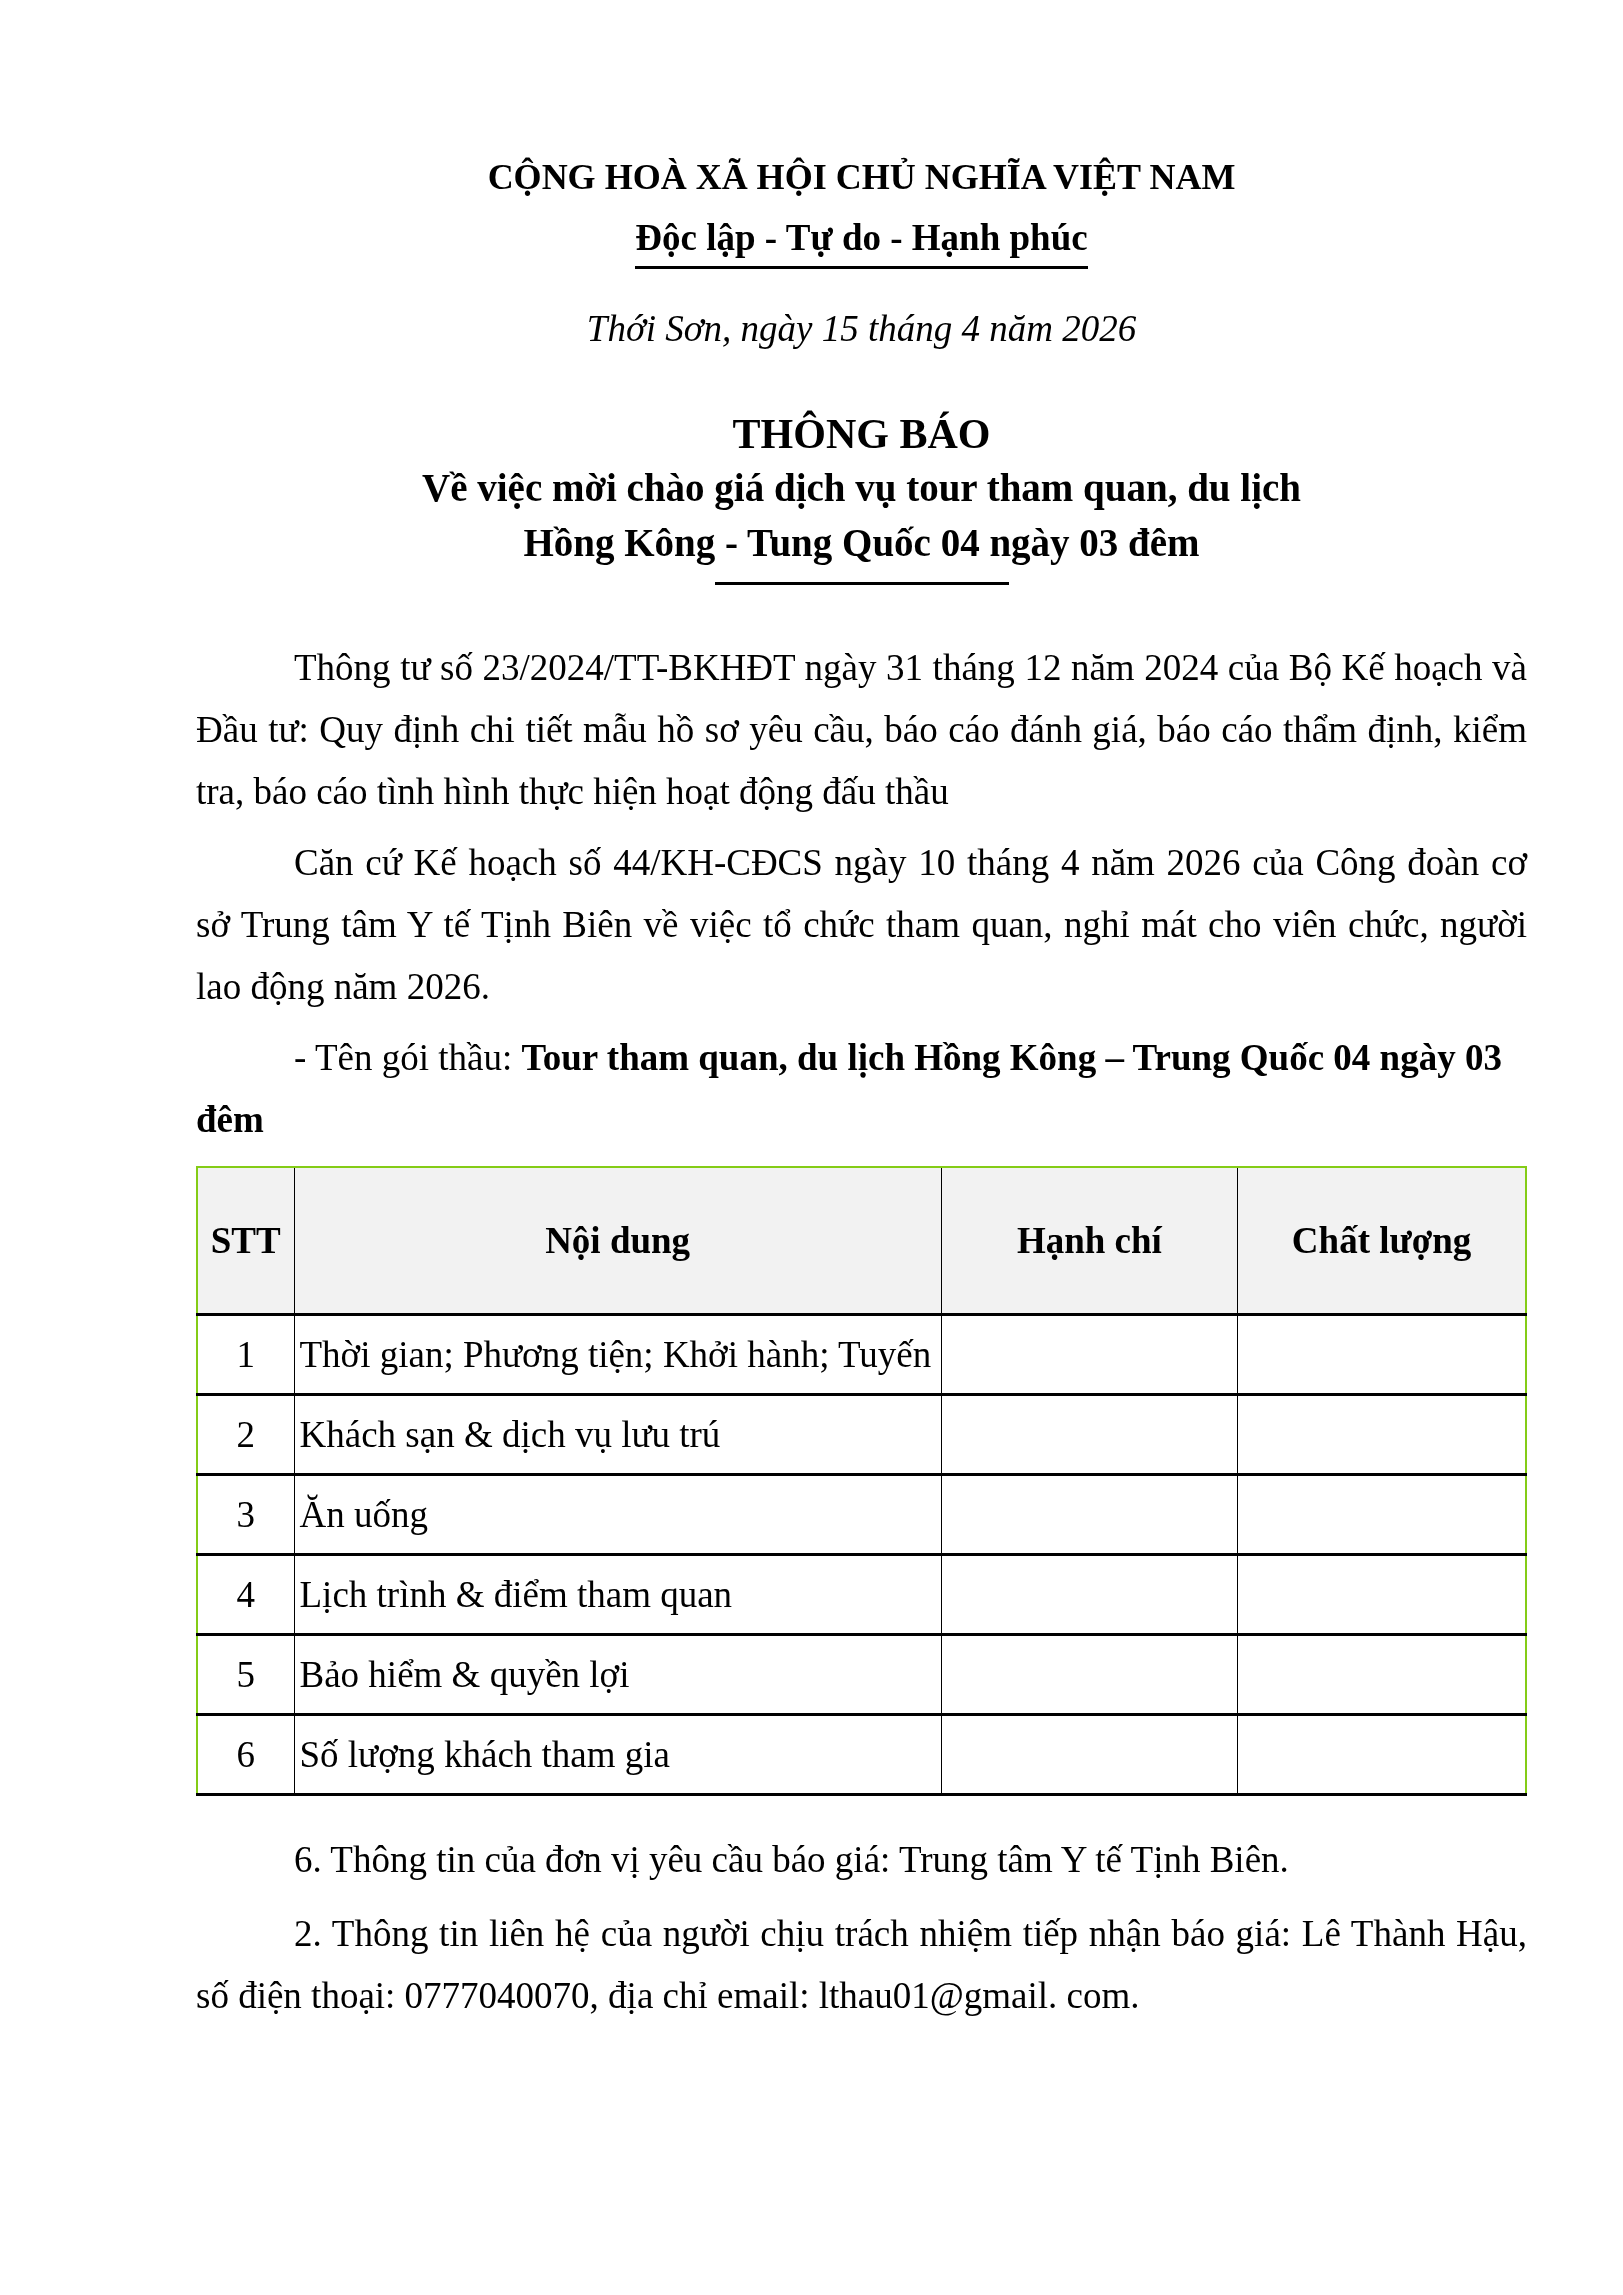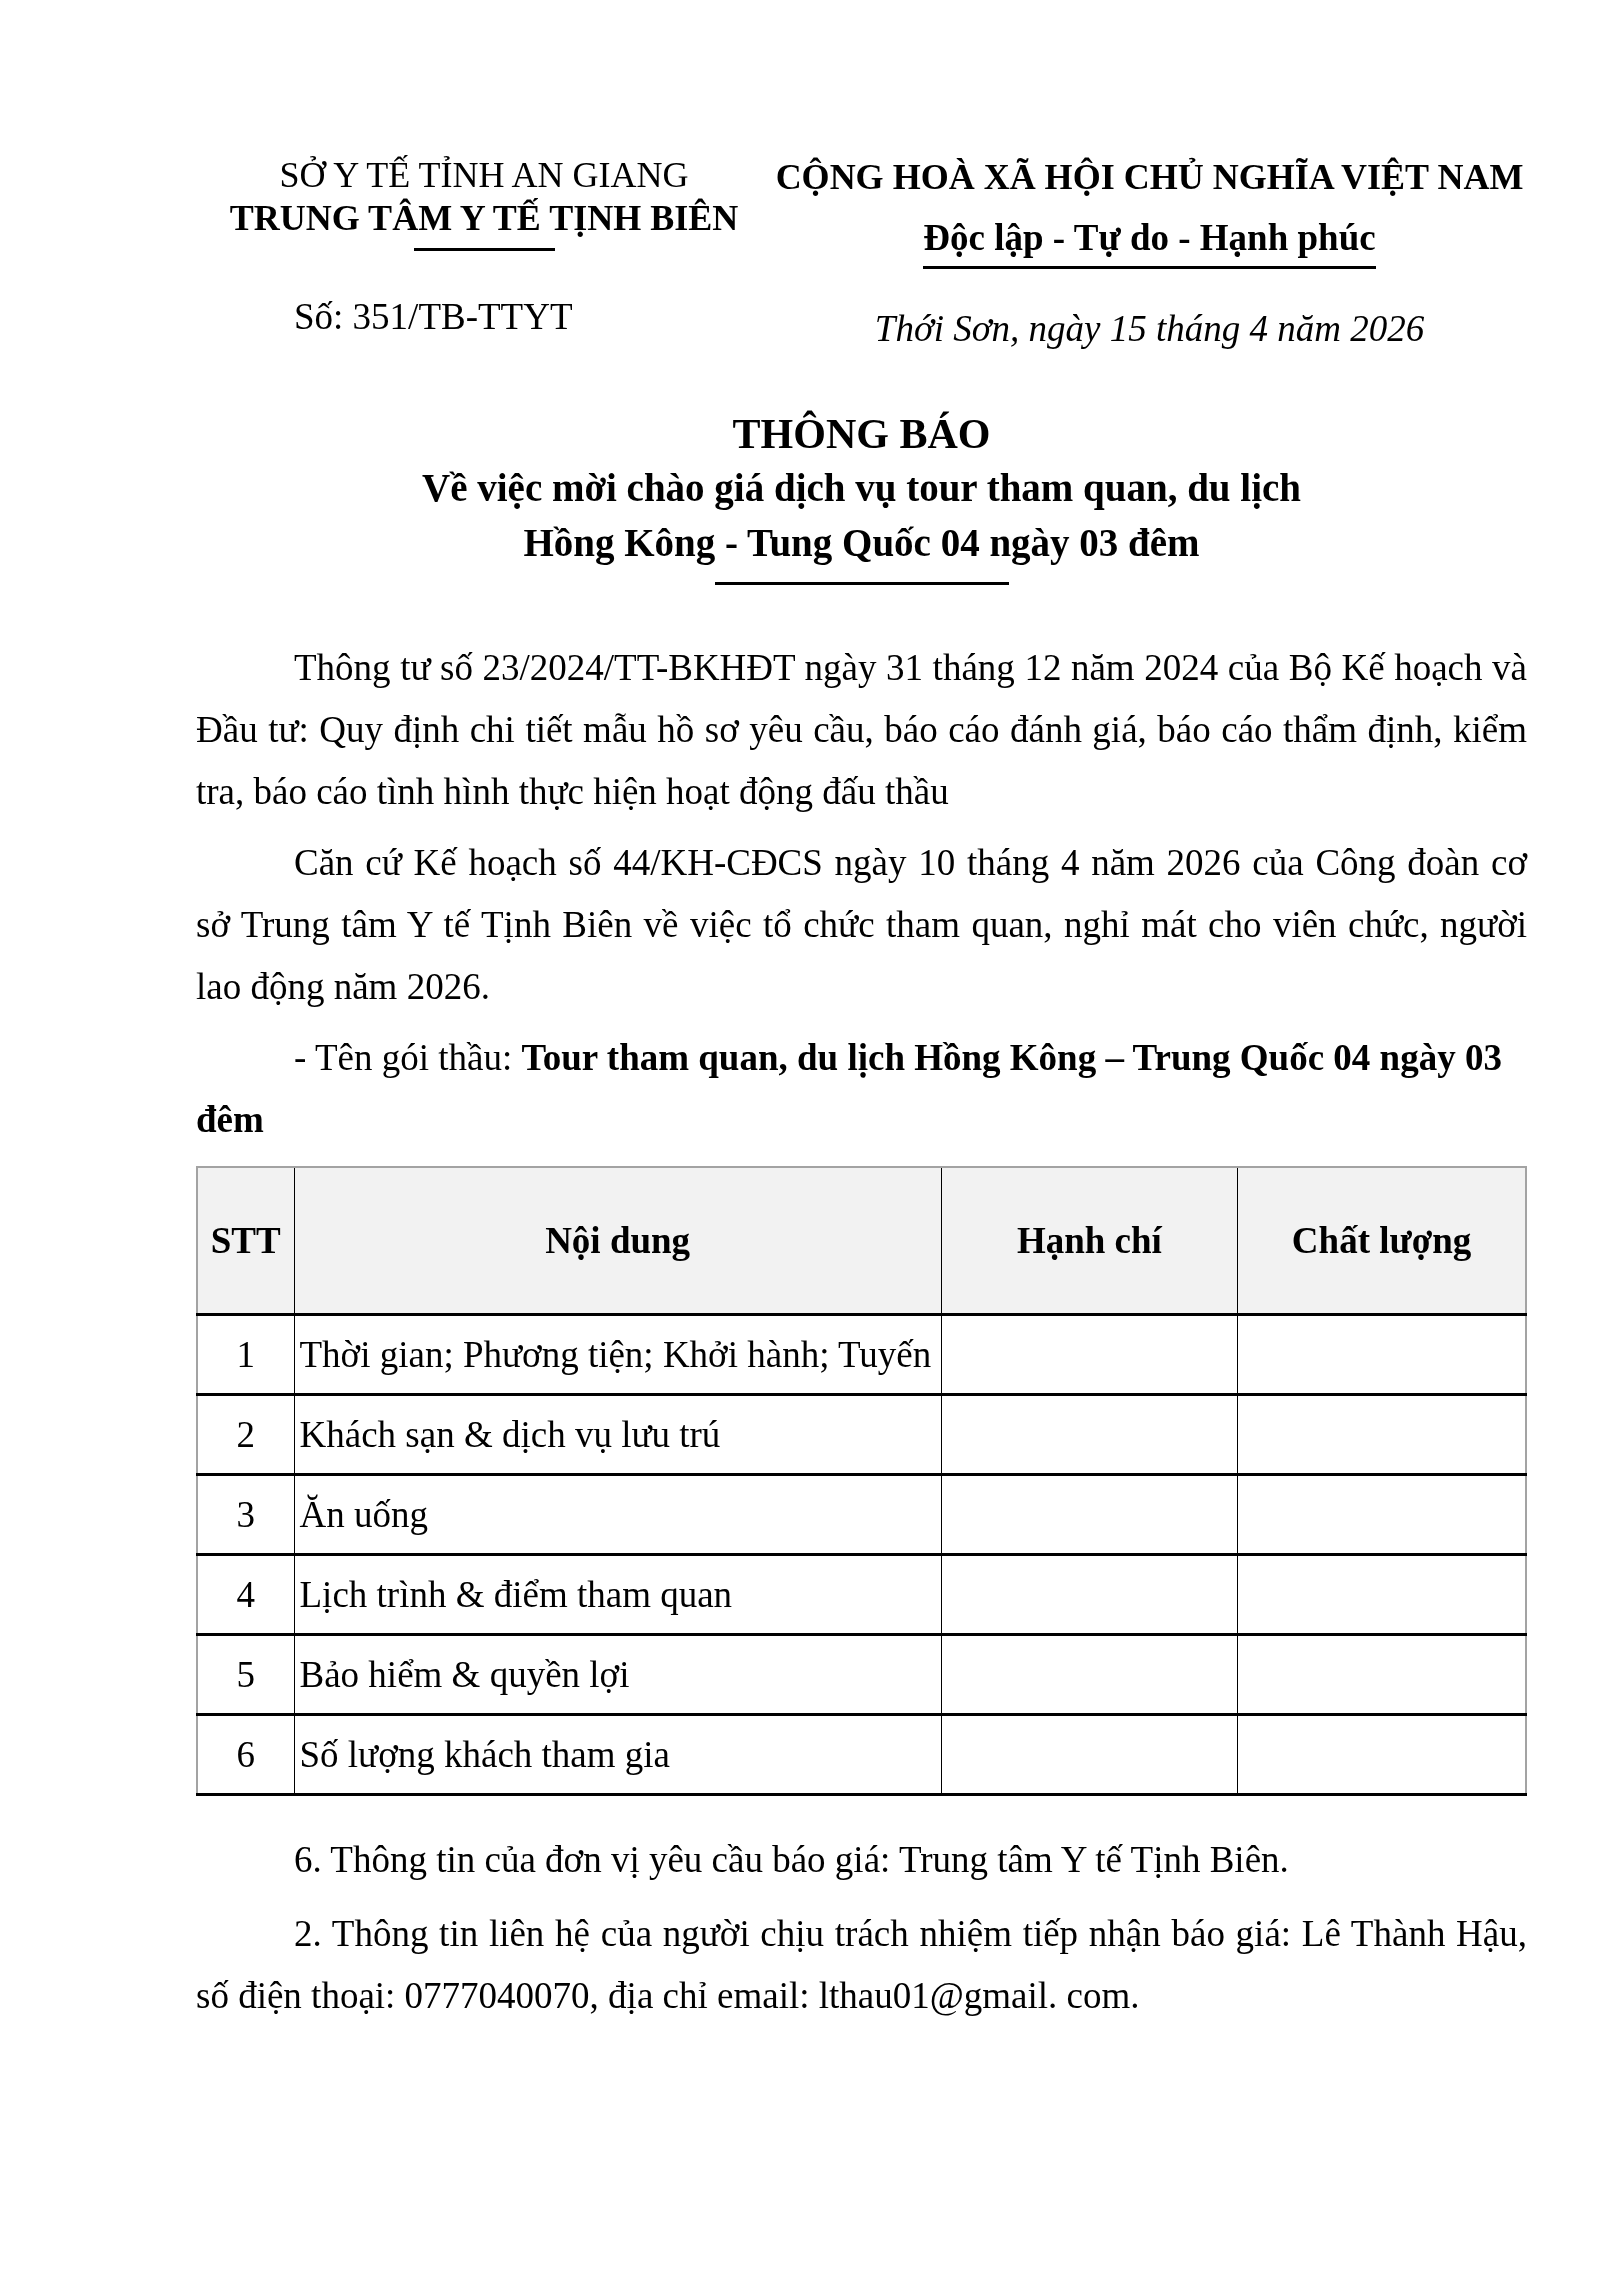--- a/index.html
+++ b/index.html
@@ -123,21 +123,21 @@
     margin: 0 0 14.4px 0;
   }
   .package-line .bold {
     font-weight: 700;
   }
 
   
   table.criteria {
     width: 100%;
     border-collapse: collapse;
-    border: 2px solid #a3a3a3;
+    border: 2px solid #84cc16;
     table-layout: fixed;
     margin: 11.8px 0 33px 0;
   }
   table.criteria th {
     background: #f2f2f2;
     font-size: 37px;
     font-weight: 700;
     height: 145px;
     text-align: center;
     vertical-align: middle;
@@ -166,26 +166,20 @@
   .notes p.doc-p {
     margin-bottom: 11.8px;
   }
 </style>
 </head>
 <body>
 
 <div class="page">
 
   <div class="nat-header">
-    <div class="nh-left">
-      <div class="nh-line1-left">SỞ Y TẾ TỈNH AN GIANG</div>
-      <div class="nh-line2-left">TRUNG TÂM Y TẾ TỊNH BIÊN</div>
-      <div class="nh-rule-left"></div>
-      <div class="doc-number">Số: 351/TB-TTYT</div>
-    </div>
     <div class="nh-right">
       <div class="nh-line1-right">CỘNG HOÀ XÃ HỘI CHỦ NGHĨA VIỆT NAM</div>
       <div class="nh-line2-right-wrap">
         <span class="nh-line2-right">Độc lập - Tự do - Hạnh phúc</span>
       </div>
       <div class="date-line">Thới Sơn, ngày 15 tháng 4 năm 2026</div>
     </div>
   </div>
 
   <div class="title-block">

